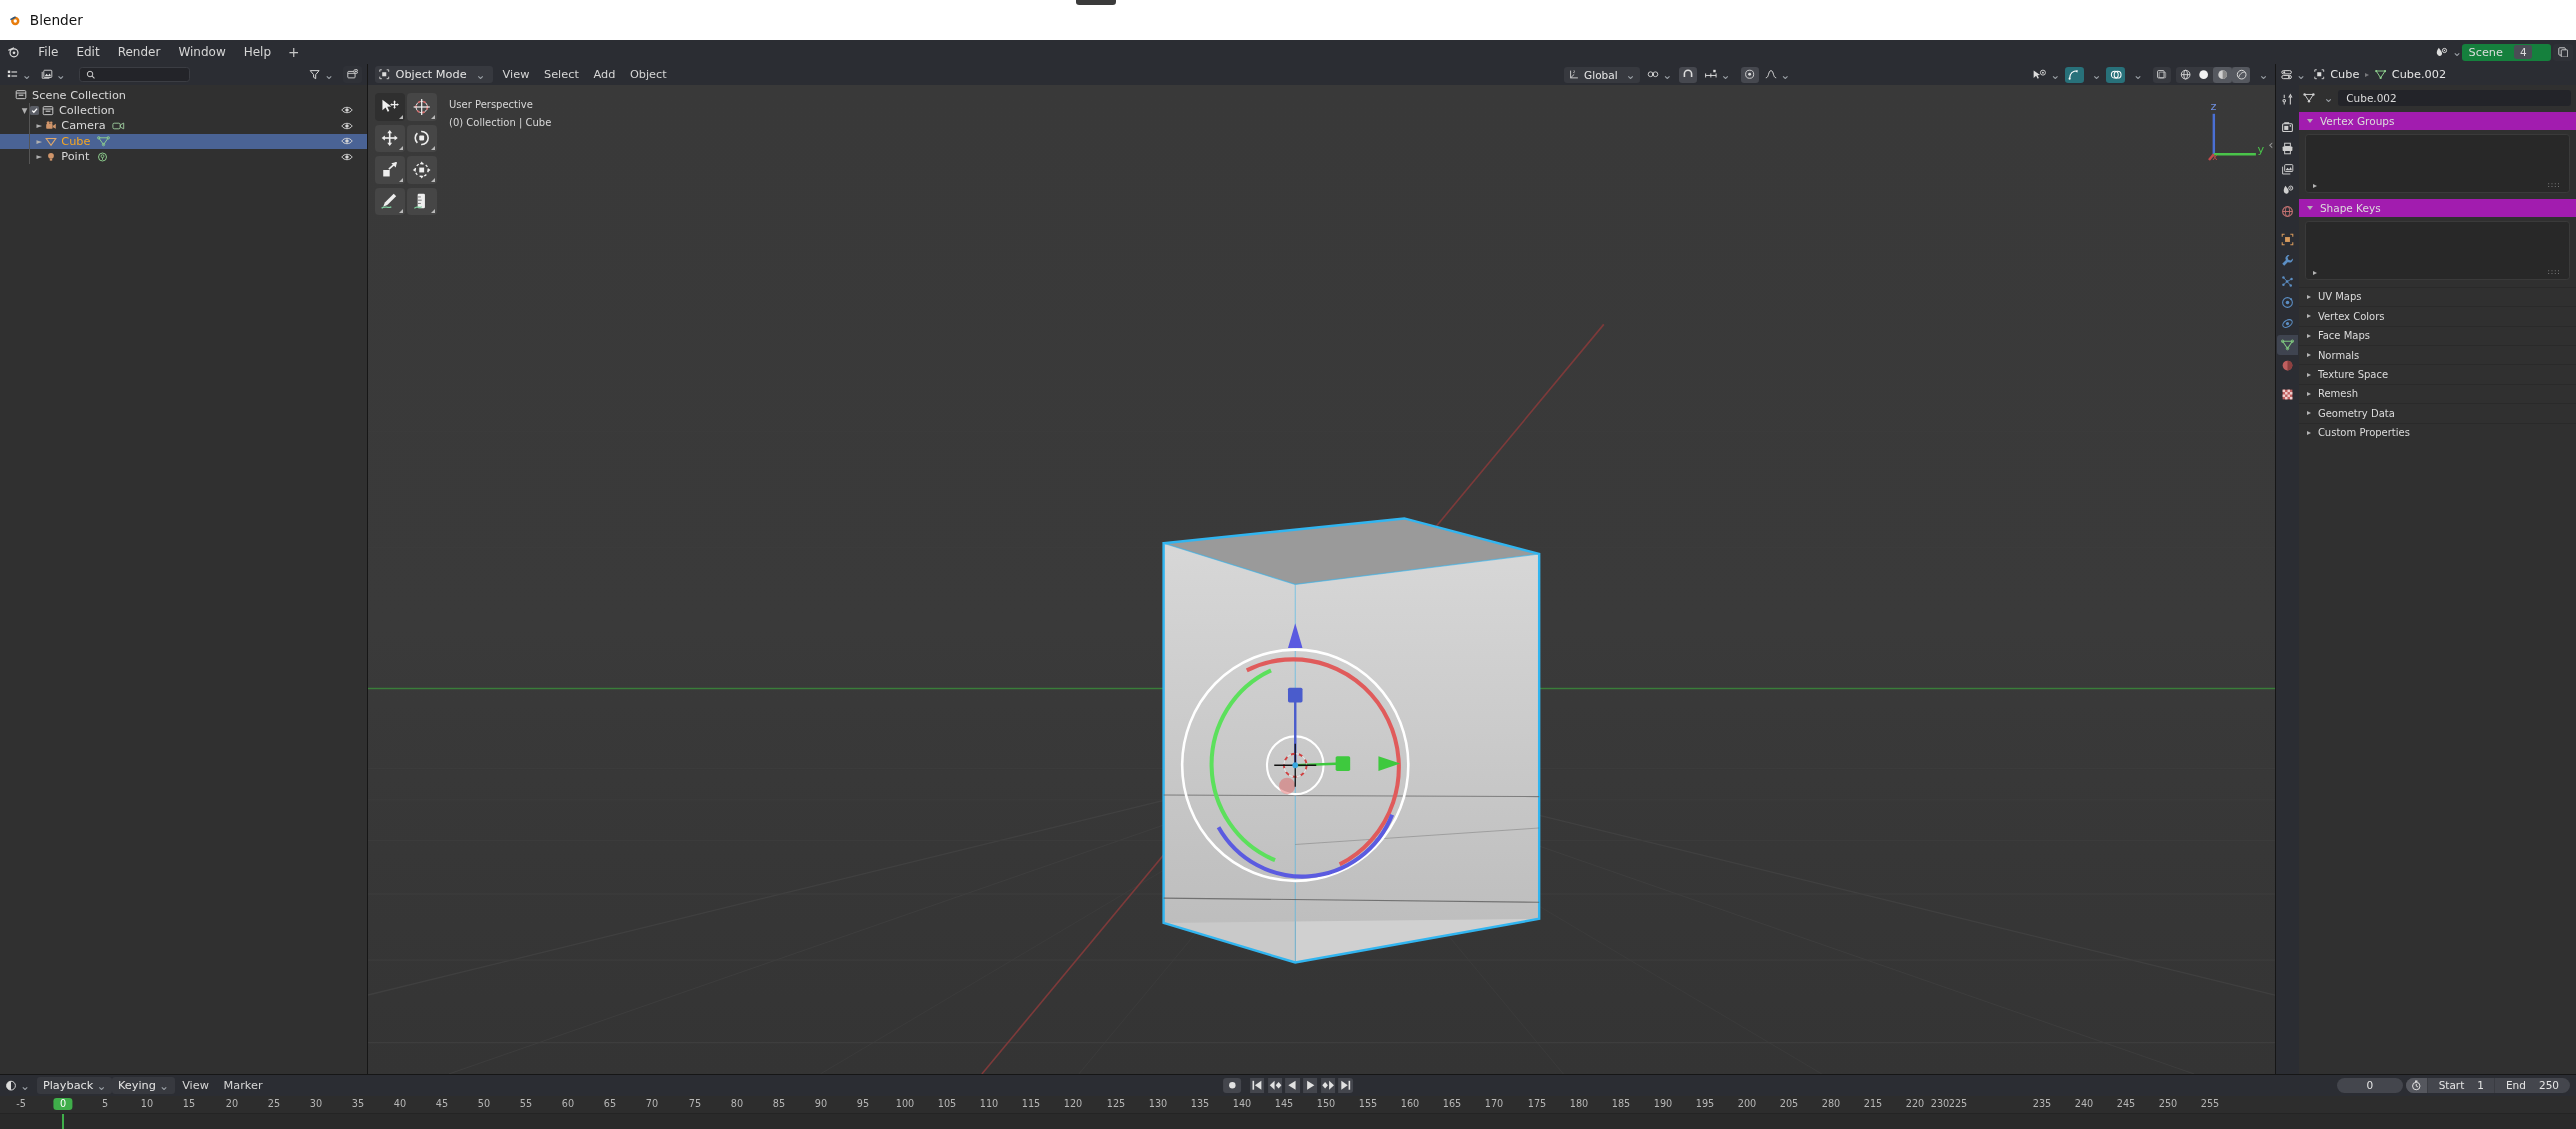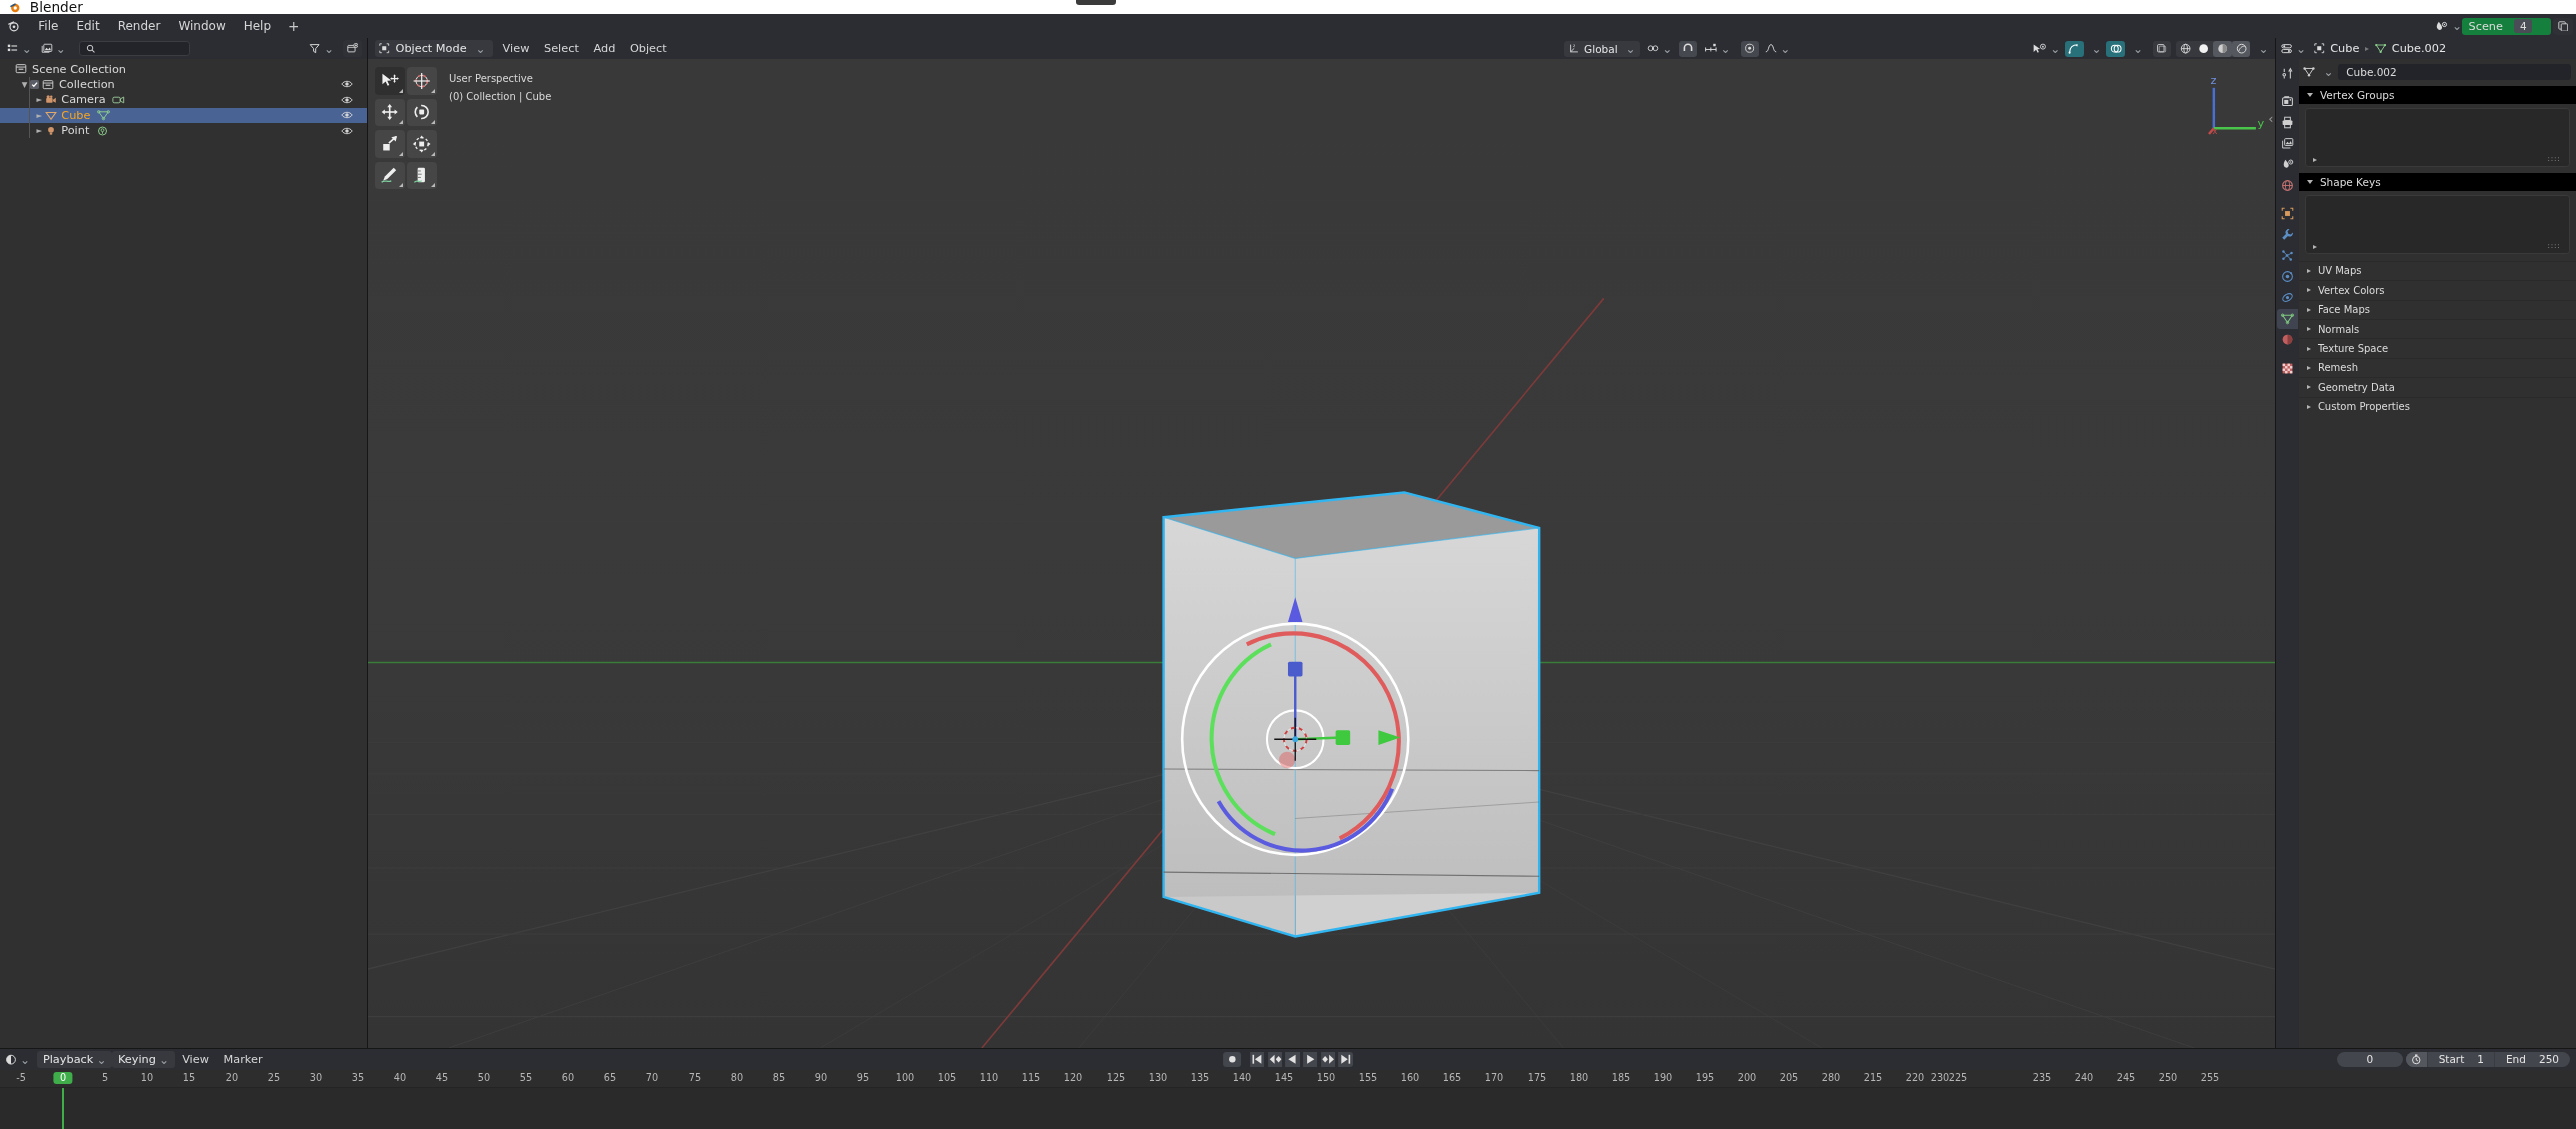--- a/index.html
+++ b/index.html
@@ -6,21 +6,21 @@
   html,body { width:2576px; height:1130px; overflow:hidden; background:#1d1d1d;
     font-family:"DejaVu Sans","Liberation Sans",sans-serif; color:#e5e5e5; }
 
   
   .row { display:flex; align-items:center; }
   .ico { display:inline-flex; align-items:center; justify-content:center; flex:none; }
   .ico svg { display:block; }
   .chev { font-size:12px; color:#9aa0a6; line-height:1; margin-left:3.2px; }
 
   
-  #titlebar { height:14px; background:#ffffff; color:#111; display:flex; align-items:center;
+  #titlebar { height:40px; background:#ffffff; color:#111; display:flex; align-items:center;
     padding-left:8px; gap:7.3px; font-size:13.7px; position:relative; }
   #titlebar .tb-ico { width:14.5px; height:14.5px; }
   #tb-nub { position:absolute; left:1076px; top:-4.8px; width:40px; height:9.7px; background:#3b3b3b; border-radius:0 0 3.2px 3.2px; }
 
   
   #topbar { height:24px; background:#2b2d33; display:flex; align-items:center; gap:0; padding-left:4.8px; position:relative; }
   #topbar .blogo { width:18px; height:18px; margin-right:6.5px; }
   .menu-item { font-size:12px; color:#d6d6d6; padding:3.2px 9px; border-radius:2.4px; white-space:nowrap; }
   #ws-tabs { display:flex; align-items:stretch; margin-left:14.5px; height:24px; }
   .ws-tab { font-size:12px; color:#cdcdcd; padding:0 10.5px; display:flex; align-items:center;
@@ -89,21 +89,21 @@
   #props-body { flex:1; display:flex; }
   #props-tabs { width:22.6px; background:#2b2d33; display:flex; flex-direction:column; align-items:center; padding-top:4.8px; gap:1.6px; }
   .ptab { width:21px; height:19.4px; display:flex; align-items:center; justify-content:center; border-radius:3.2px 0 0 3.2px; }
   .ptab.active { background:#3f4450; }
   .ptab.gap { margin-top:7.3px; }
   #props-content { flex:1; background:#303030; }
   .pname-row { display:flex; align-items:center; height:18px; margin:4px 4.8px 4.8px 4.8px; gap:4.8px; }
   .pname-field { flex:1; height:16px; background:#232429; border-radius:3.2px; display:flex;
     align-items:center; padding-left:8px; font-size:10.5px; color:#dcdcdc; }
   .panel-hdr { height:18px; display:flex; align-items:center; gap:7.3px; padding-left:8px;
-    background:#000000; font-size:10.5px; color:#dcdcdc; }
+    background:#a21caf; font-size:10.5px; color:#dcdcdc; }
   .tri { width:0; height:0; border-left:4px solid #b4b4b4; border-top:2.8px solid transparent; border-bottom:2.8px solid transparent; }
   .tri.down { border-left:3.2px solid transparent; border-right:3.2px solid transparent; border-top:4px solid #b4b4b4; border-bottom:0; }
   .panel-body { background:#303030; padding:4px 6.5px 6.5px 6.5px; }
   .listbox { height:59px; background:#282828; border:0.8px solid #3a3a3a; border-radius:3.2px; position:relative; }
   .listbox .lb-tri { position:absolute; left:6.5px; bottom:4px; }
   .lb-grip { position:absolute; right:8px; bottom:4px; color:#8b8b8b; font-size:7.3px; letter-spacing:0.8px; line-height:1; }
   .closed-row { height:19.4px; display:flex; align-items:center; gap:7.3px; padding-left:8px; font-size:10px;
     color:#dcdcdc; border-top:0.8px solid #2a2a2a; }
 
   

